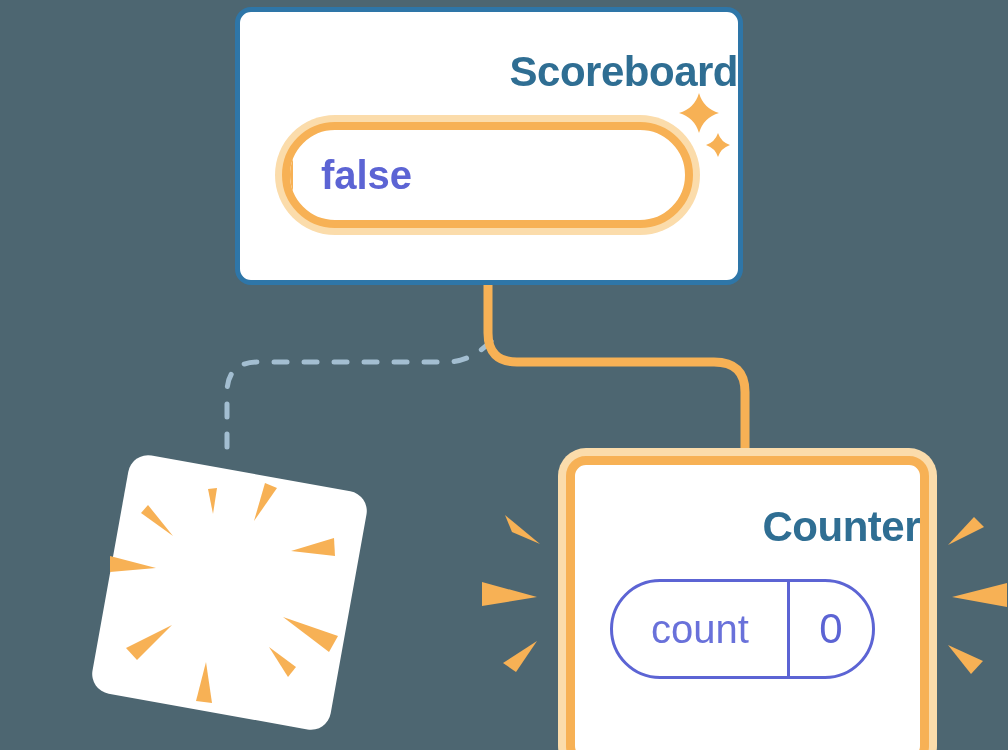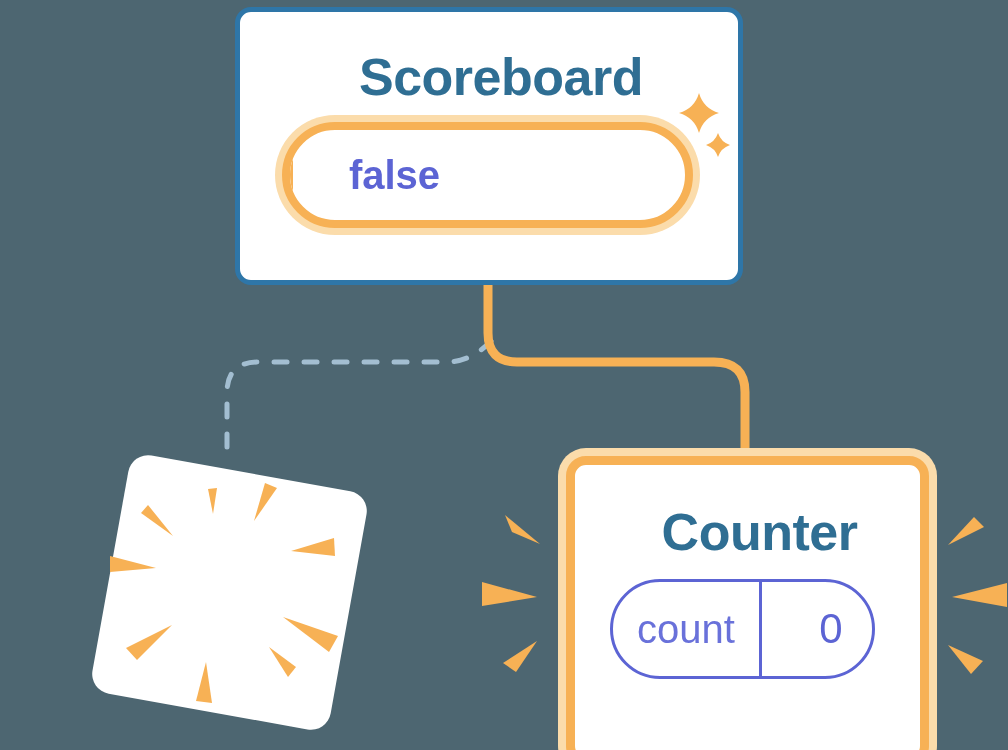--- a/index.html
+++ b/index.html
@@ -18,24 +18,23 @@
     border-radius:16px;
   }
   .card.counter{
     left:566px;top:456px;width:363px;height:310px;
     border:9px solid var(--orange);
     border-radius:20px;
     box-shadow:0 0 0 8px var(--orange_light);
   }
   .card-title{
     position:absolute;left:0;width:100%;
-    text-align:center;line-height:1;
-    font-size:52px;font-weight:600;letter-spacing:-0.5px;
+    text-align:right;line-height:1;
+    font-size:42px;font-weight:600;letter-spacing:-0.5px;
     color:var(--title_teal);
-    padding-left:12px;
   }
   .scoreboard .card-title{top:39px;}
   .counter .card-title{top:41px;}
   .pill{
     position:absolute;display:flex;align-items:stretch;
     background:#ffffff;box-sizing:border-box;overflow:hidden;
   }
   .prop-pill{
     left:42px;top:110px;width:411px;height:106px;
     border:8px solid var(--orange);border-radius:60px;
@@ -47,21 +46,21 @@
   }
   .pill-label{
     flex:1;display:flex;align-items:center;justify-content:center;
     font-size:40px;color:var(--purple_text);line-height:1;
   }
   .pill-divider{width:3px;}
   .prop-pill .pill-divider{background:var(--orange);}
   .state-pill .pill-divider{background:var(--purple);}
   .pill-value{
     display:flex;align-items:center;justify-content:center;
-    font-size:40px;color:var(--purple);line-height:1;margin-left:28px;
+    font-size:40px;color:var(--purple);line-height:1;
   }
   .prop-pill .pill-value{width:147px;font-weight:700;}
   .state-pill .pill-value{width:82px;font-weight:400;font-size:42px;}
   .conn{fill:none;stroke:var(--orange);stroke-width:9;}
   .dash{fill:none;stroke:var(--dash_blue);stroke-width:5;stroke-dasharray:13 17;stroke-linecap:round;}
   .poofcard{fill:var(--card_bg);}
   .ray{fill:var(--orange);}
   .sparkle{fill:var(--orange);}
 </style>
 </head>

